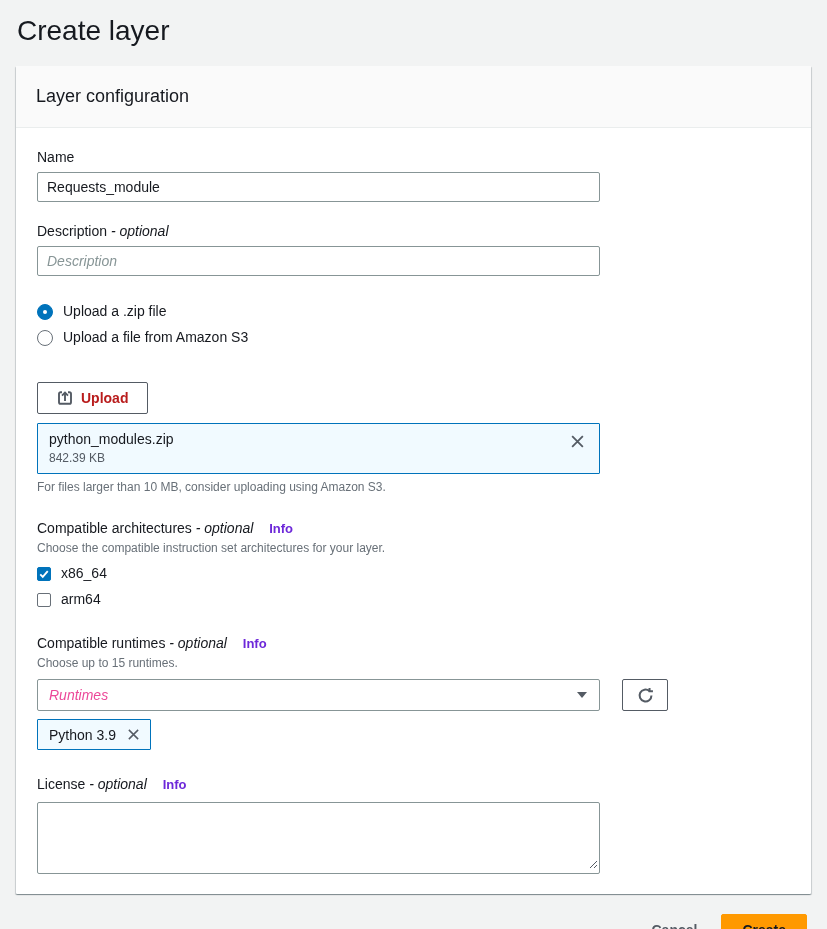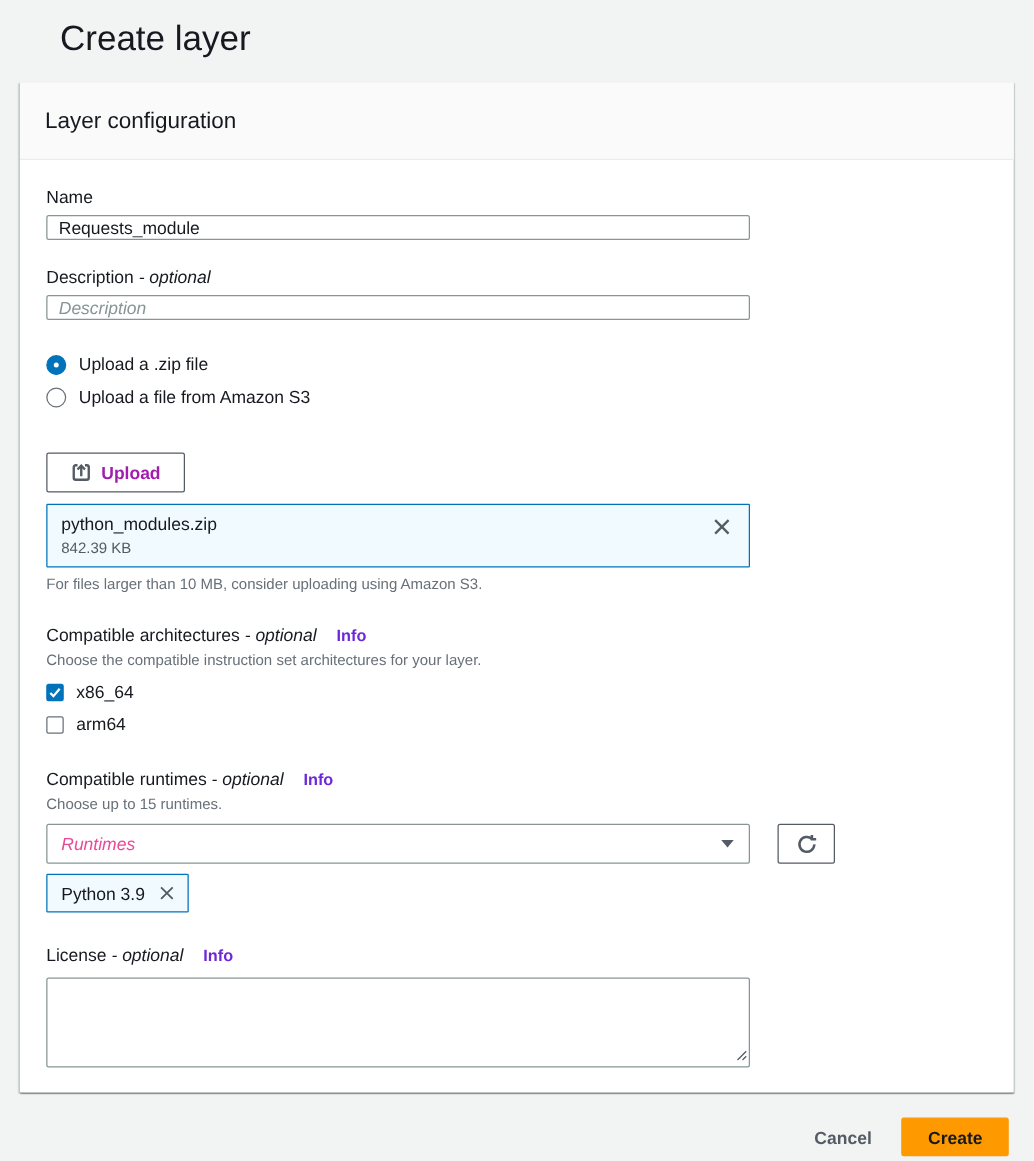--- a/index.html
+++ b/index.html
@@ -8,21 +8,20 @@
     background: #f2f3f3;
     font-family: "Liberation Sans", sans-serif;
     font-size: 14px;
     color: #16191f;
   }
   .page-title {
     font-size: 28px;
     font-weight: 400;
     padding: 15px 16px 19px 17px;
     color: #16191f;
-    margin-left: 31px;
   }
   .card {
     margin: 0 16px;
     background: #ffffff;
     border-radius: 1px;
     box-shadow: 0 1px 1px 0 rgba(0,28,36,0.3), 1px 1px 1px 0 rgba(0,28,36,0.15), -1px 1px 1px 0 rgba(0,28,36,0.15);
   }
   .card-header {
     background: #fafafa;
     border-bottom: 1px solid #eaeded;
@@ -33,21 +32,21 @@
 
   .control-width { width: 563px; }
 
   .field-label { display: block; font-size: 14px; color: #16191f; margin-bottom: 6px; line-height: 18px; }
   .optional { font-style: italic; }
   .info-link {
     color: #6d28d9; font-weight: 700; font-size: 13px; text-decoration: none;
     margin-left: 12px; cursor: pointer;
   }
   .text-input {
-    height: 20px;
+    height: 30px;
     border: 1px solid #879596;
     border-radius: 2px;
     padding: 4px 9px;
     font-size: 14px;
     font-family: "Liberation Sans", sans-serif;
     color: #16191f;
     background: #fff;
   }
   .text-input::placeholder { color: #879596; font-style: italic; }
   .mt20 { margin-top: 20px; }
@@ -64,21 +63,21 @@
     content: ""; position: absolute; left: 5px; top: 5px; width: 4px; height: 4px;
     border-radius: 50%; background: #fff;
   }
   .radio-label { line-height: 17px; }
 
   
   .upload-btn {
     margin-top: 27px;
     display: inline-flex; align-items: center; gap: 8px;
     background: #fff; border: 1px solid #545b64; border-radius: 2px;
-    color: #a21caf; font-weight: 700; font-size: 14px;
+    color: #b91c1c; font-weight: 700; font-size: 14px;
     padding: 6px 19px; height: 32px; cursor: pointer;
     font-family: "Liberation Sans", sans-serif;
   }
 
   
   .file-box {
     margin-top: 9px;
     background: #f1faff;
     border: 1px solid #0073bb;
     border-radius: 1px;

